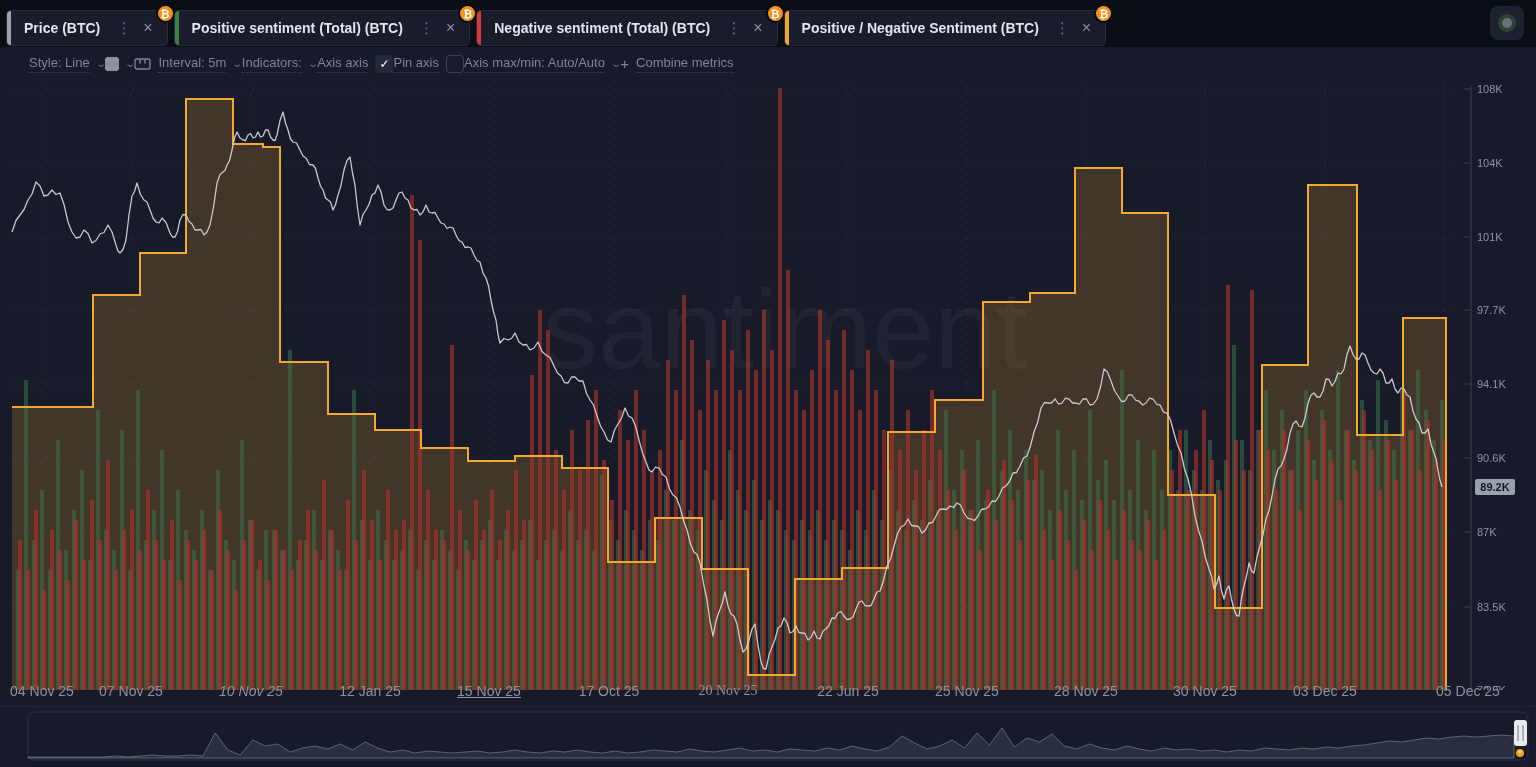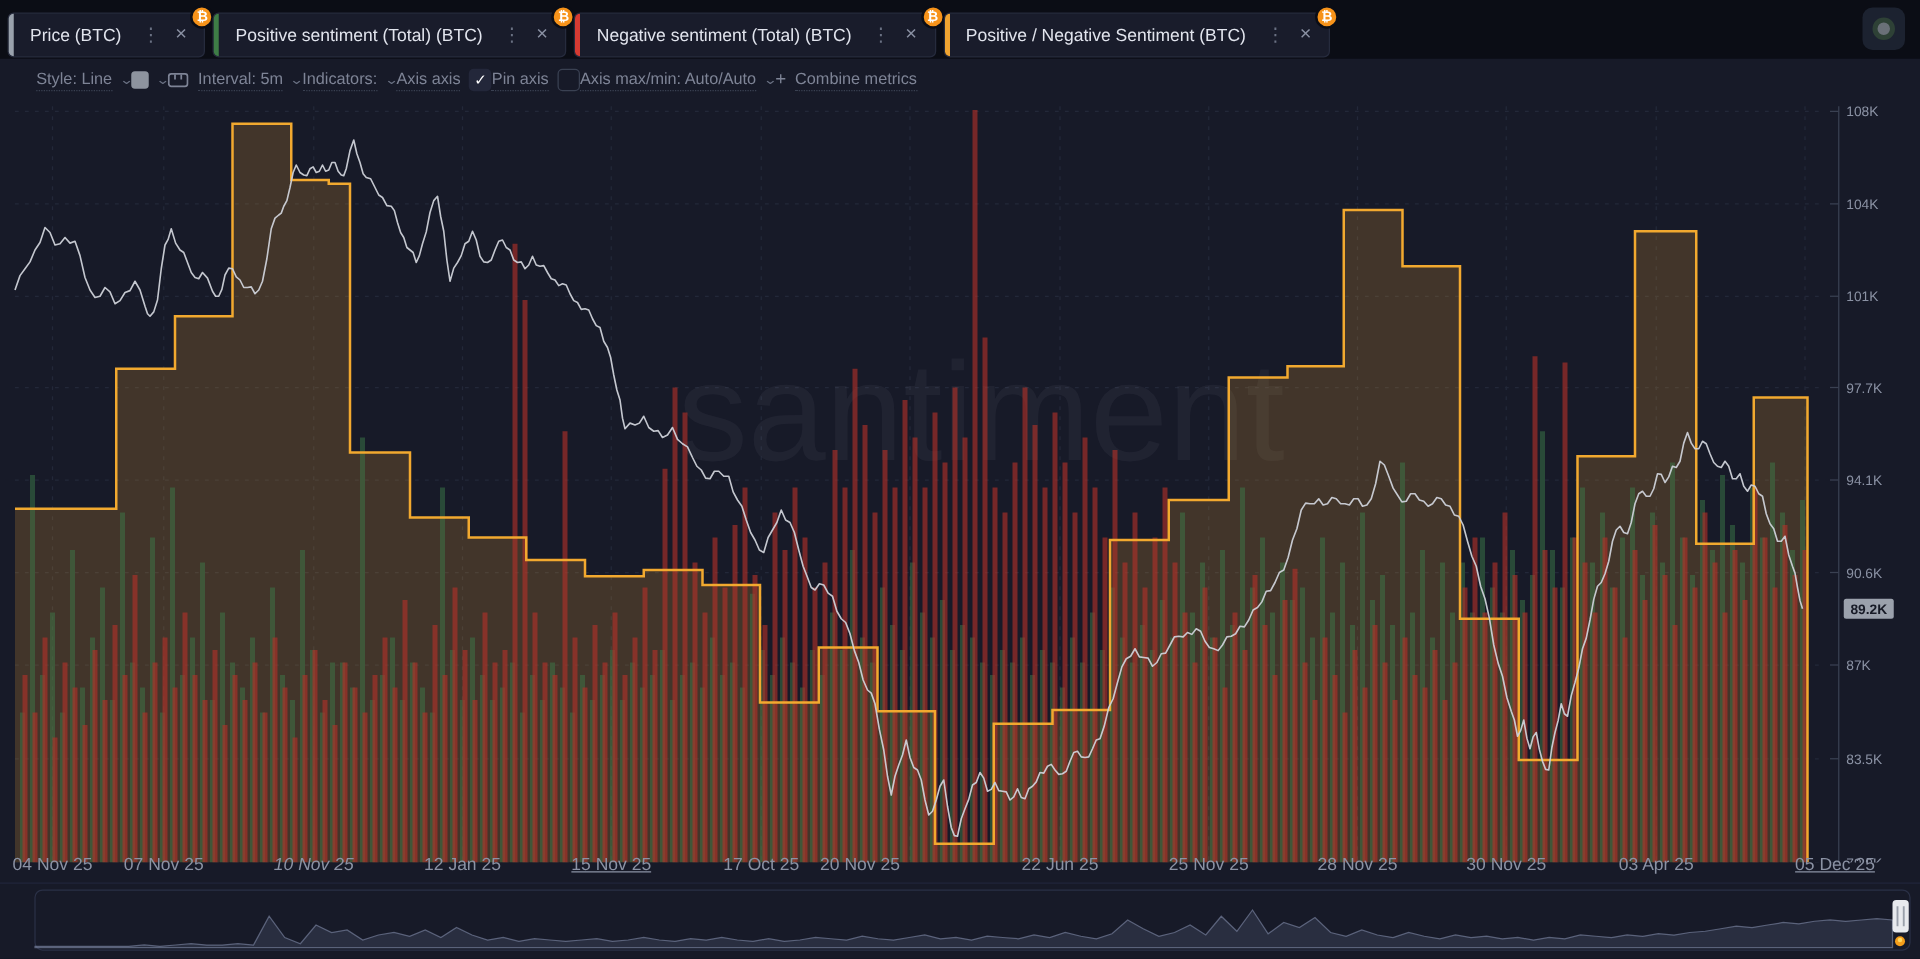--- a/index.html
+++ b/index.html
@@ -7,21 +7,21 @@
               font-family:"Liberation Sans", sans-serif; }
   .app { position:relative; width:1536px; height:767px; background:#171a28; }
 
   
   .tabbar { position:absolute; top:0; left:0; width:1536px; height:47px;
             background:#0b0d15; display:flex; align-items:flex-start; padding:10px 0 0 6px; gap:6px; }
   .tab { position:relative; display:flex; align-items:center; height:36px;
          background:#191c2b; border:1px solid #262b3d; border-radius:5px;
          padding:0 14px 0 0; cursor:pointer; }
   .tab-accent { width:4px; height:34px; border-radius:4px 0 0 4px; margin-right:13px; }
-  .tab-label { color:#e2e5ee; font-size:14px; white-space:nowrap; }
+  .tab-label { color:#e2e5ee; font-size:14px; white-space:nowrap;font-weight:bold; }
   .kebab { color:#6a7183; font-size:15px; margin-left:14px; padding:0 2px; cursor:pointer; }
   .closex { color:#8a91a3; font-size:16px; margin-left:10px; cursor:pointer; }
   .btc-badge { position:absolute; top:-7px; right:-8px; width:19px; height:19px; border-radius:50%;
                background:#f7931a; border:2px solid #0b0d15; color:#fff; font-size:11px; font-weight:bold;
                display:flex; align-items:center; justify-content:center; }
   .record-btn { position:absolute; top:6px; right:12px; width:34px; height:34px; border-radius:8px;
                 background:#1c2230; display:flex; align-items:center; justify-content:center; cursor:pointer; }
   .record-circle { width:18px; height:18px; border-radius:50%; background:#6a7078;
                    border:4px solid #2e4136; }
 
@@ -544,27 +544,27 @@
       </g>
     </svg>
 
   <div id="date-axis">
       <span class="date-label" style="left: 42px;">04 Nov 25</span>
       <span class="date-label" style="left: 131px;">07 Nov 25</span>
       <span class="date-label" style="left: 251px; font-style: italic;">10 Nov 25</span>
       <span class="date-label" style="left: 370px;">12 Jan 25</span>
       <span class="date-label" style="left: 489px; text-decoration: underline;">15 Nov 25</span>
       <span class="date-label" style="left: 609px;">17 Oct 25</span>
-      <span class="date-label" style="left: 688px;">20 Nov 25</span>
+      <span class="date-label" style="left: 728px; font-family: Liberation Serif, serif;">20 Nov 25</span>
       <span class="date-label" style="left: 848px;">22 Jun 25</span>
       <span class="date-label" style="left: 967px;">25 Nov 25</span>
       <span class="date-label" style="left: 1086px;">28 Nov 25</span>
       <span class="date-label" style="left: 1205px;">30 Nov 25</span>
-      <span class="date-label" style="left: 1325px;">03 Apr 25</span>
-      <span class="date-label" style="left: 1468px; text-decoration: underline;">05 Dec 25</span>
+      <span class="date-label" style="left: 1325px;">03 Dec 25</span>
+      <span class="date-label" style="left: 1468px;">05 Dec 25</span>
     </div>
   <div class="divider"></div>
 
   <svg id="scrubber" width="1536" height="59" viewBox="0 0 1536 59">
       <rect x="28" y="4" width="1500" height="48" rx="6" fill="none" stroke="#2a3046" stroke-width="1"></rect>
       <path d="M 28 50 L 28.0 49 L 40.5 49 L 53.0 49 L 65.5 49 L 77.9 49 L 90.4 49 L 102.9 49 L 115.4 48 L 127.9 49 L 140.4 48 L 152.9 47 L 165.4 48 L 177.8 48 L 190.3 47 L 202.8 48 L 215.3 25 L 227.8 42 L 240.3 47 L 252.8 32 L 265.3 38 L 277.7 36 L 290.2 44 L 302.7 40 L 315.2 38 L 327.7 41 L 340.2 36 L 352.7 42 L 365.2 34 L 377.6 40 L 390.1 44 L 402.6 42 L 415.1 45 L 427.6 43 L 440.1 44 L 452.6 45 L 465.1 44 L 477.5 43 L 490.0 45 L 502.5 44 L 515.0 42 L 527.5 44 L 540.0 45 L 552.5 43 L 565.0 44 L 577.4 42 L 589.9 44 L 602.4 45 L 614.9 43 L 627.4 45 L 639.9 44 L 652.4 42 L 664.9 43 L 677.3 44 L 689.8 41 L 702.3 43 L 714.8 44 L 727.3 42 L 739.8 40 L 752.3 43 L 764.8 42 L 777.2 44 L 789.7 41 L 802.2 42 L 814.7 43 L 827.2 40 L 839.7 42 L 852.2 38 L 864.7 41 L 877.1 43 L 889.6 39 L 902.1 28 L 914.6 35 L 927.1 41 L 939.6 38 L 952.1 32 L 964.6 40 L 977.0 25 L 989.5 37 L 1002.0 20 L 1014.5 39 L 1027.0 30 L 1039.5 34 L 1052.0 26 L 1064.5 38 L 1076.9 41 L 1089.4 36 L 1101.9 40 L 1114.4 42 L 1126.9 38 L 1139.4 41 L 1151.9 43 L 1164.4 40 L 1176.8 42 L 1189.3 41 L 1201.8 43 L 1214.3 42 L 1226.8 44 L 1239.3 42 L 1251.8 43 L 1264.3 40 L 1276.7 41 L 1289.2 42 L 1301.7 40 L 1314.2 41 L 1326.7 39 L 1339.2 40 L 1351.7 38 L 1364.2 37 L 1376.6 35 L 1389.1 33 L 1401.6 34 L 1414.1 32 L 1426.6 30 L 1439.1 31 L 1451.6 29 L 1464.1 28 L 1476.5 29 L 1489.0 28 L 1501.5 27 L 1514.0 28 L 1514 50 Z" fill="rgba(90,100,130,0.28)" stroke="rgba(130,140,170,0.6)" stroke-width="1"></path>
       <g>
         <rect x="1514" y="12" width="13" height="26" rx="3" fill="#e8eaee"></rect>
         <line x1="1518" y1="17" x2="1518" y2="33" stroke="#9aa0ab" stroke-width="1.5"></line>
         <line x1="1523" y1="17" x2="1523" y2="33" stroke="#9aa0ab" stroke-width="1.5"></line>

